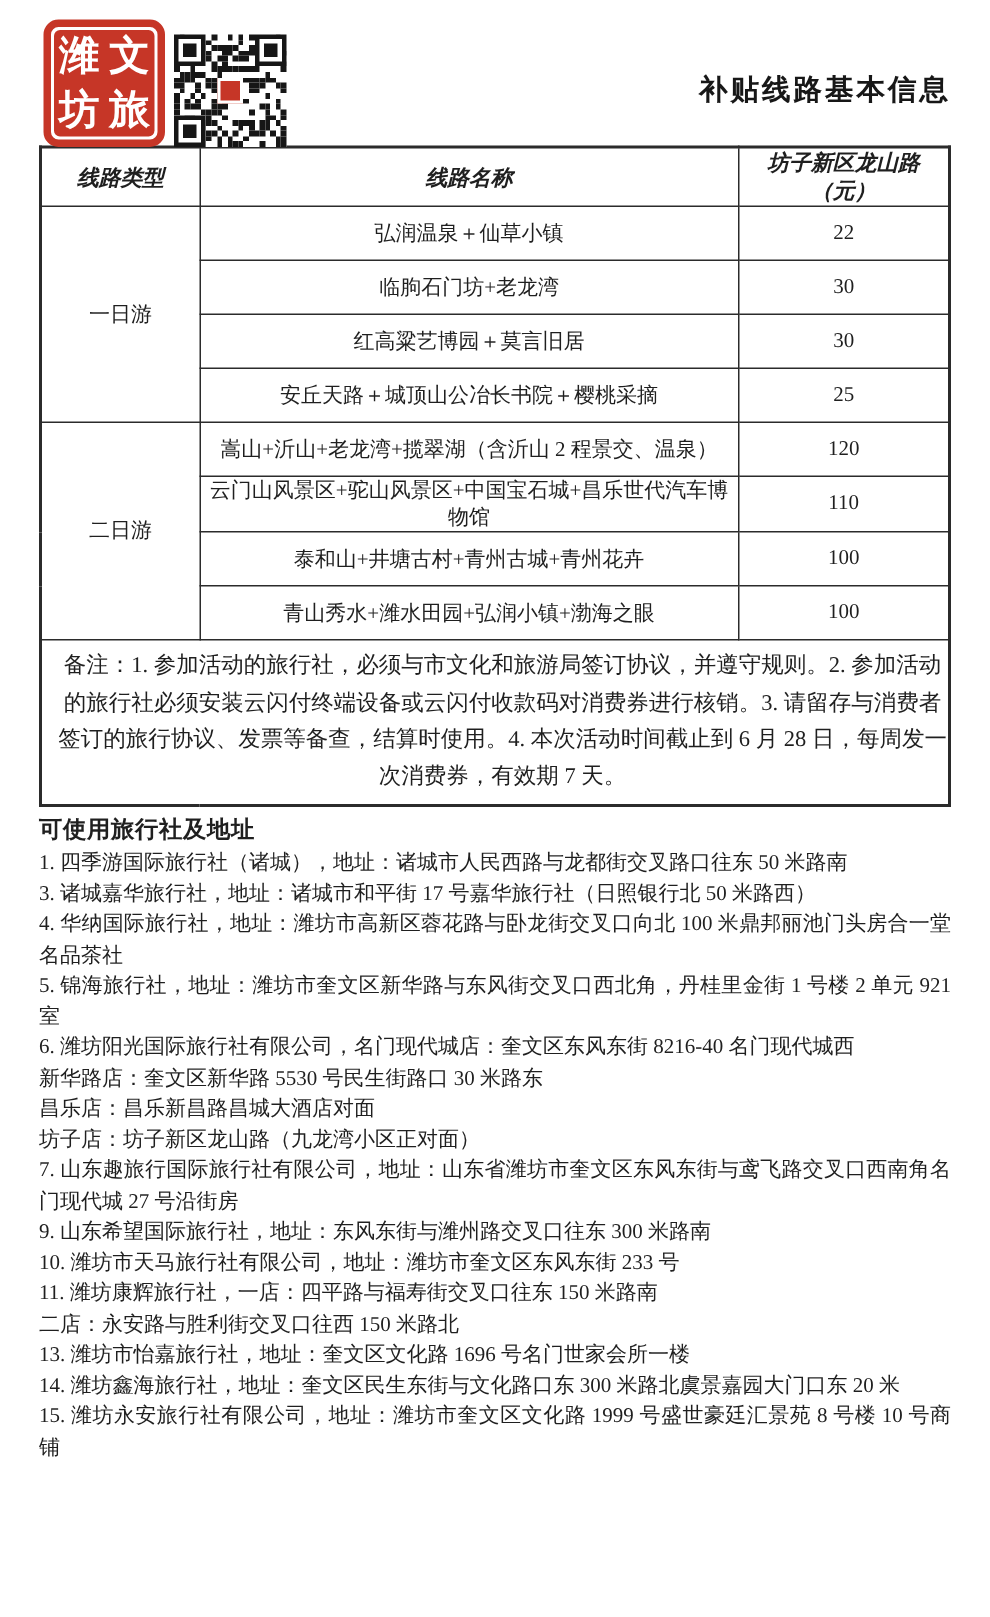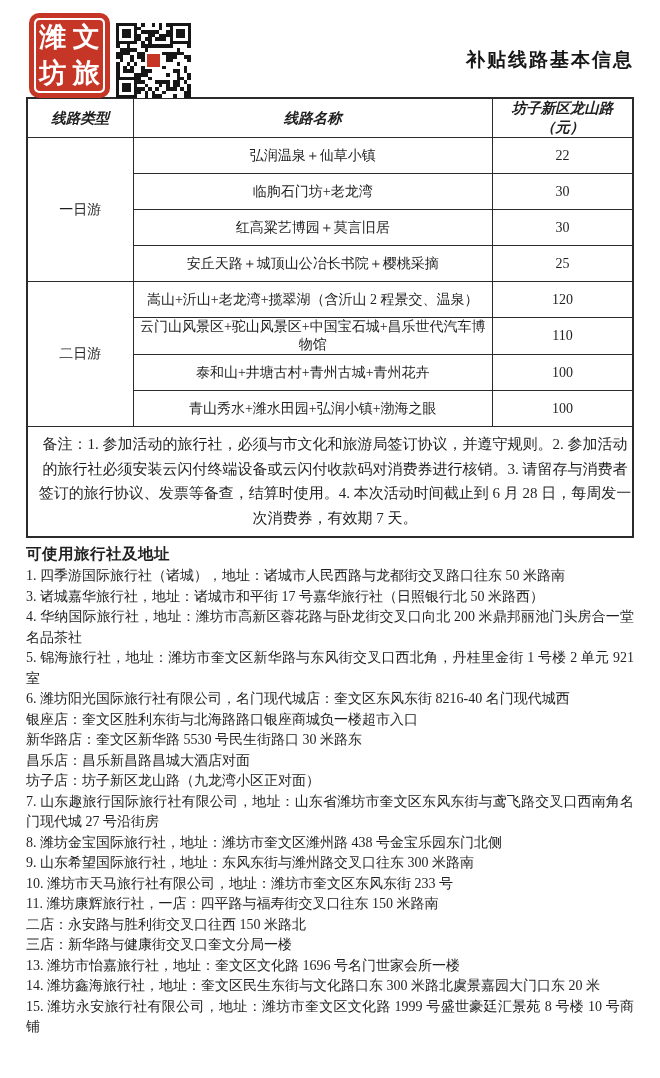--- a/index.html
+++ b/index.html
@@ -582,34 +582,31 @@
         <td colspan="3" class="notes">备注：1. 参加活动的旅行社，必须与市文化和旅游局签订协议，并遵守规则。2. 参加活动的旅行社必须安装云闪付终端设备或云闪付收款码对消费券进行核销。3. 请留存与消费者签订的旅行协议、发票等备查，结算时使用。4. 本次活动时间截止到 6 月 28 日，每周发一次消费券，有效期 7 天。</td>
       </tr>
     </tbody>
   </table>
 
   <div class="agencies">
     <h2>可使用旅行社及地址</h2>
     <div>
       <p class="agency-line">1. 四季游国际旅行社（诸城），地址：诸城市人民西路与龙都街交叉路口往东 50 米路南</p>
       <p class="agency-line">3. 诸城嘉华旅行社，地址：诸城市和平街 17 号嘉华旅行社（日照银行北 50 米路西）</p>
-      <p class="agency-line">4. 华纳国际旅行社，地址：潍坊市高新区蓉花路与卧龙街交叉口向北 200 米鼎邦丽池门头房合一堂名品茶社</p>
+      <p class="agency-line">4. 华纳国际旅行社，地址：潍坊市高新区蓉花路与卧龙街交叉口向北 100 米鼎邦丽池门头房合一堂名品茶社</p>
       <p class="agency-line">5. 锦海旅行社，地址：潍坊市奎文区新华路与东风街交叉口西北角，丹桂里金街 1 号楼 2 单元 921 室</p>
       <p class="agency-line">6. 潍坊阳光国际旅行社有限公司，名门现代城店：奎文区东风东街 8216-40 名门现代城西</p>
-      <p class="agency-line">银座店：奎文区胜利东街与北海路路口银座商城负一楼超市入口</p>
       <p class="agency-line">新华路店：奎文区新华路 5530 号民生街路口 30 米路东</p>
       <p class="agency-line">昌乐店：昌乐新昌路昌城大酒店对面</p>
       <p class="agency-line">坊子店：坊子新区龙山路（九龙湾小区正对面）</p>
       <p class="agency-line">7. 山东趣旅行国际旅行社有限公司，地址：山东省潍坊市奎文区东风东街与鸢飞路交叉口西南角名门现代城 27 号沿街房</p>
-      <p class="agency-line">8. 潍坊金宝国际旅行社，地址：潍坊市奎文区潍州路 438 号金宝乐园东门北侧</p>
       <p class="agency-line">9. 山东希望国际旅行社，地址：东风东街与潍州路交叉口往东 300 米路南</p>
       <p class="agency-line">10. 潍坊市天马旅行社有限公司，地址：潍坊市奎文区东风东街 233 号</p>
       <p class="agency-line">11. 潍坊康辉旅行社，一店：四平路与福寿街交叉口往东 150 米路南</p>
       <p class="agency-line">二店：永安路与胜利街交叉口往西 150 米路北</p>
-      <p class="agency-line">三店：新华路与健康街交叉口奎文分局一楼</p>
       <p class="agency-line">13. 潍坊市怡嘉旅行社，地址：奎文区文化路 1696 号名门世家会所一楼</p>
       <p class="agency-line">14. 潍坊鑫海旅行社，地址：奎文区民生东街与文化路口东 300 米路北虞景嘉园大门口东 20 米</p>
       <p class="agency-line">15. 潍坊永安旅行社有限公司，地址：潍坊市奎文区文化路 1999 号盛世豪廷汇景苑 8 号楼 10 号商铺</p>
 
     </div>
   </div>
 
 </div>
 
 </body></html>

